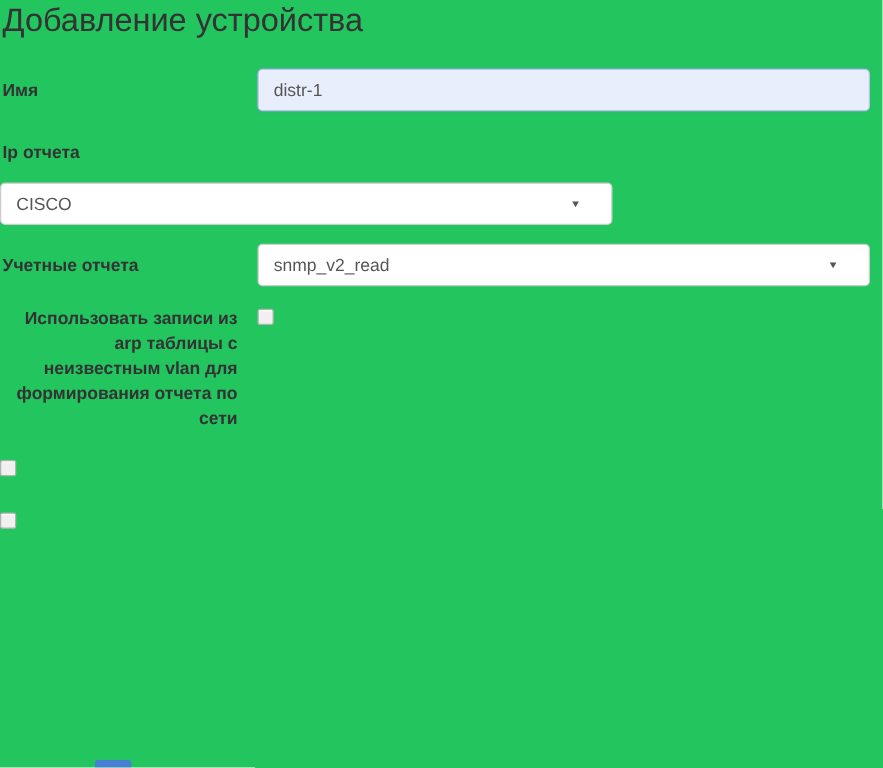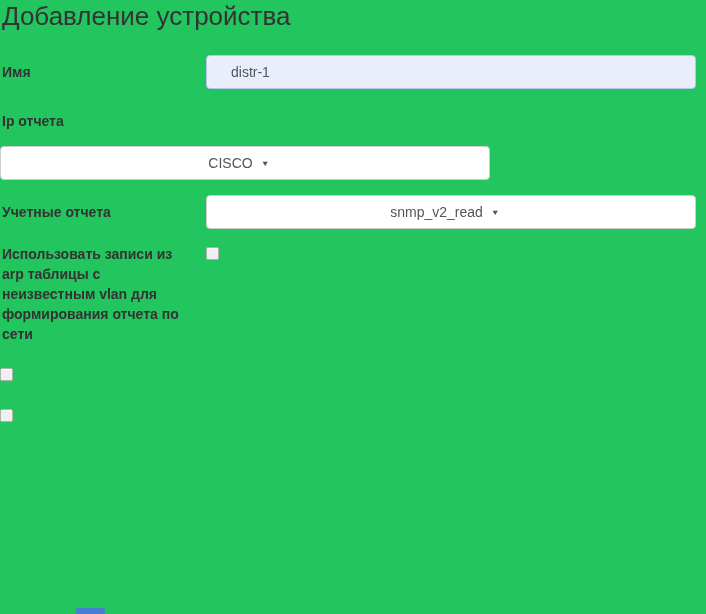--- a/index.html
+++ b/index.html
@@ -13,35 +13,35 @@
     font-size:26px; font-weight:400; color:#333;
     line-height:32px; margin:0 0 23px 2px; letter-spacing:0;
   }
   .form-row { display:flex; align-items:flex-start; margin-bottom:15px; }
   .form-row.cb-row { margin-bottom:21px; }
   .lbl {
     flex:0 0 206px; width:206px;
     font-weight:700; font-size:14px; color:#333;
     line-height:20px; padding:7px 16px 0 2px;
   }
-  .cb-row .lbl { padding-top:0; }
+  .cb-row .lbl { padding-top:0;text-align:right; }
   .ctl { flex:1 1 auto; position:relative; }
   .text-input {
     display:block; width:490px; height:34px;
     border:1px solid #ccc; border-radius:4px;
-    padding:6px 24px; font-size:14px; color:#555;
+    padding:6px 12px; font-size:14px; color:#555;
     font-family:"Liberation Sans", sans-serif;
     background:#fff; outline:none;
   }
   .text-input.autofill {
     background:#e8eefc; border-color:#b6c5ea;
     box-shadow:0 0 2px rgba(120,150,220,0.35);
   }
   .fake-select {
-    display:flex; align-items:center; justify-content:center;
+    display:flex; align-items:center; justify-content:space-between;
     width:490px; height:34px;
     border:1px solid #ccc; border-radius:4px;
     padding:6px 24px 6px 12px; font-size:14px; color:#555;
     background:#fff; cursor:default;
   }
   .fake-select .value { white-space:nowrap; overflow:hidden; }
   .caret {
     font-size:9px; color:#555; line-height:1;
     transform:scaleY(0.85); flex:0 0 auto; margin-left:8px;
   }

